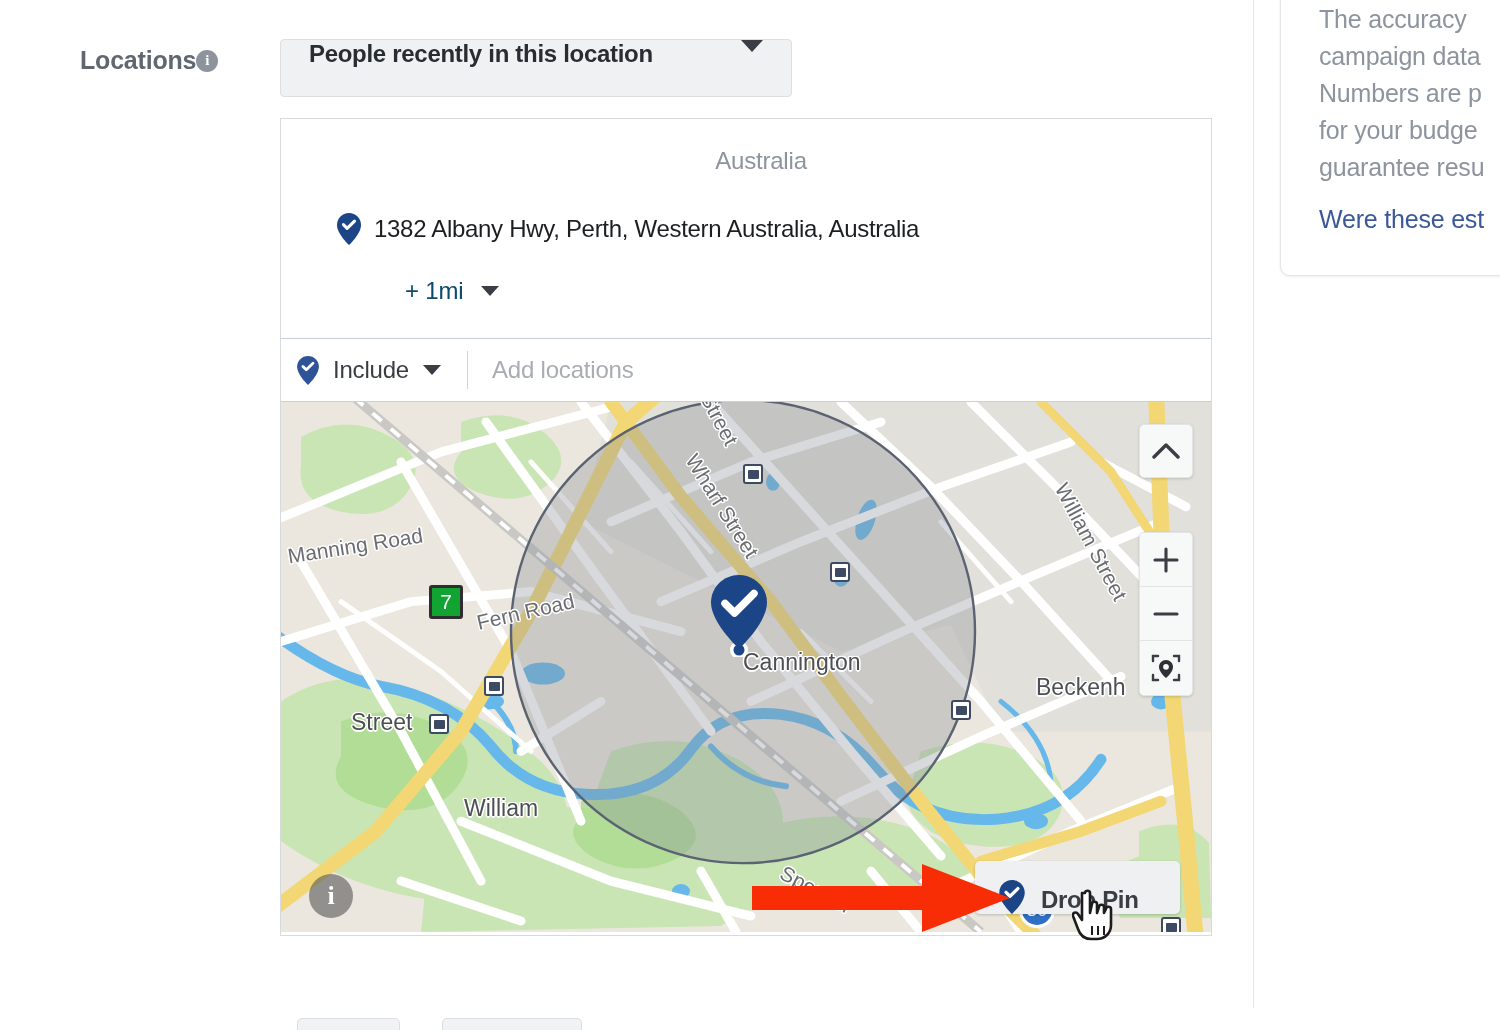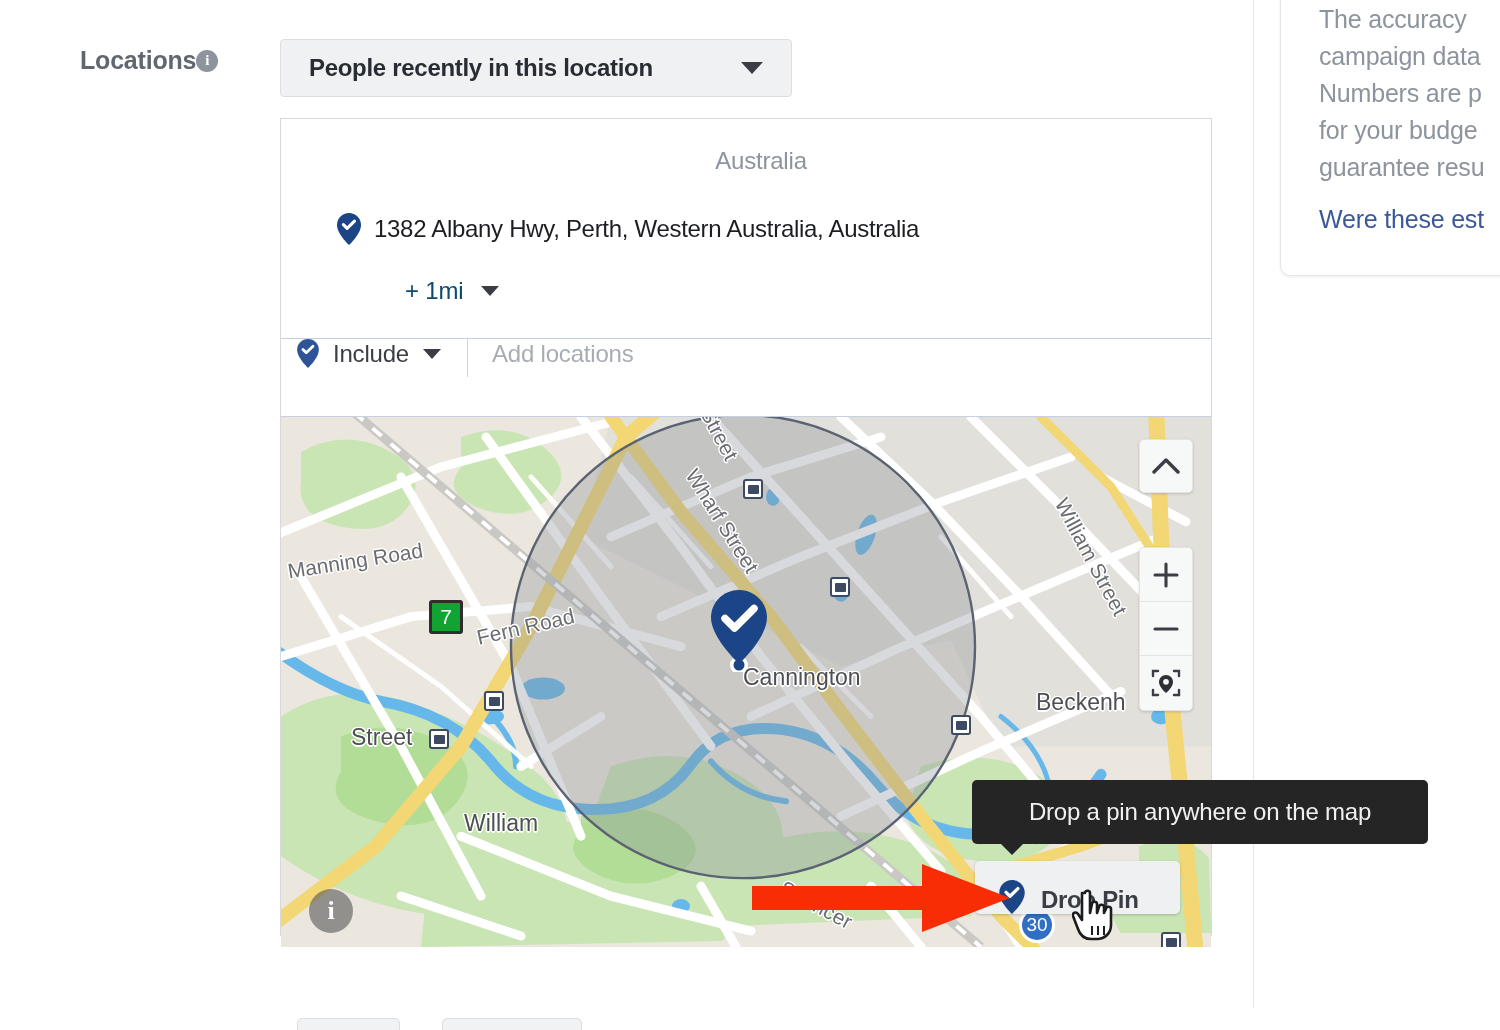--- a/index.html
+++ b/index.html
@@ -27,21 +27,21 @@
     font-size: 15px; font-weight: 700; font-family: "Liberation Serif", serif;
     display: flex; align-items: center; justify-content: center;
     line-height: 1;
   }
 
   
   .loc-type-btn {
     position: absolute; left: 280px; top: 39px;
     width: 512px; height: 58px;
     background: #f0f1f2; border: 1px solid #dcdee1; border-radius: 4px;
-    display: flex; align-items: center; padding: 0 28px;
+    display: flex; padding: 0 28px;
     cursor: pointer;
   }
   .loc-type-btn .lbl {
     font-size: 24px; font-weight: 700; color: #282c33; letter-spacing: -0.3px;
     white-space: nowrap;
   }
   .caret {
     width: 0; height: 0; margin-left: auto;
     border-left: 11px solid transparent; border-right: 11px solid transparent;
     border-top: 12px solid #3a3e44;
@@ -74,22 +74,22 @@
     padding-left: 124px; margin-top: 32px;
   }
   .radius-row .rtxt { font-size: 24px; color: #0c4a6e; letter-spacing: -0.2px; }
 
   
   .pin-check { position: relative; flex: 0 0 auto; }
   .pin-check svg { display: block; }
 
   
   .include-bar {
-    height: 78px; border-top: 1px solid #c7d0e0;
-    display: flex; align-items: flex-start; padding-left: 16px;
+    height: 63px; border-top: 1px solid #c7d0e0;
+    display: flex; align-items: center; padding-left: 16px;
     background: #fff;
   }
   .include-grp { display: flex; align-items: center; gap: 14px; cursor: pointer; }
   .include-grp .ilbl { font-size: 24px; color: #3a3e44; letter-spacing: -0.2px; }
   .vsep { width: 1px; height: 38px; background: #d0d3d8; margin: 0 22px 0 26px; }
   .add-loc-input {
     border: none; outline: none; background: transparent;
     font-family: "Liberation Sans", sans-serif;
     font-size: 24px; color: #3a3e44; width: 560px; letter-spacing: -0.2px;
   }
@@ -451,23 +451,20 @@
                 <path d="M7 27 L2 27 L2 22"></path>
             </g>
             <path d="M15 7c-3.9 0-7 3.1-7 7 0 5.2 7 11 7 11s7-5.8 7-11c0-3.9-3.1-7-7-7z" fill="#2d3034"></path>
             <circle cx="15" cy="13.8" r="2.9" fill="#f7f8f8"></circle>
           </svg>
         </div>
       </div>
     </div>
   </div>
 
-  <div class="tooltip">
-    <span class="t">Drop a pin anywhere on the map</span>
-  </div>
 
   <div class="drop-pin-btn">
     <span class="pin-check">
       <svg width="26" height="34" viewBox="0 0 24 32">
         <path d="M12 0C5.4 0 0 5.3 0 11.9c0 8.9 12 20.1 12 20.1s12-11.2 12-20.1C24 5.3 18.6 0 12 0z" fill="#1c4587"></path>
         <path d="M6.4 11.6l3.7 3.7 7.4-7.2" stroke="#fff" stroke-width="3.1" fill="none" stroke-linecap="round" stroke-linejoin="round"></path>
       </svg>
     </span>
     <span class="dp-lbl">Drop Pin</span>
   </div>

